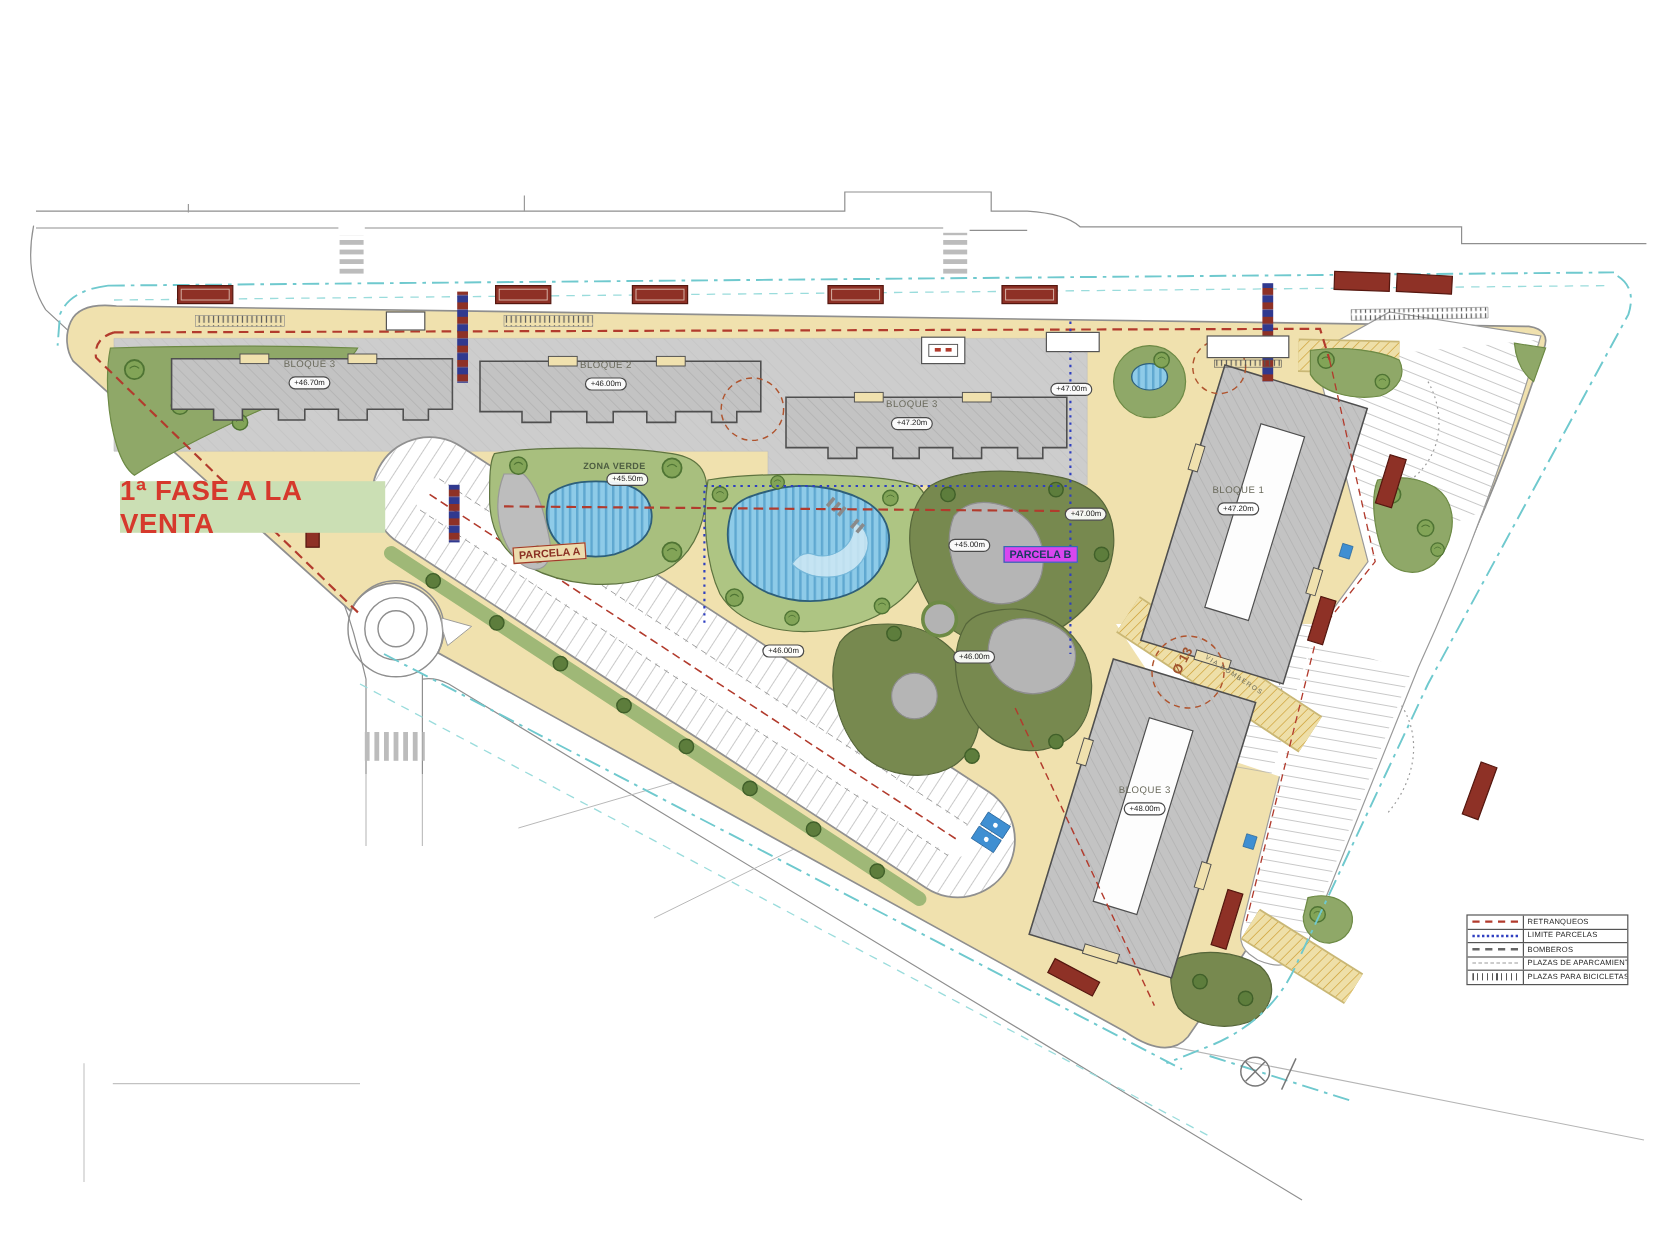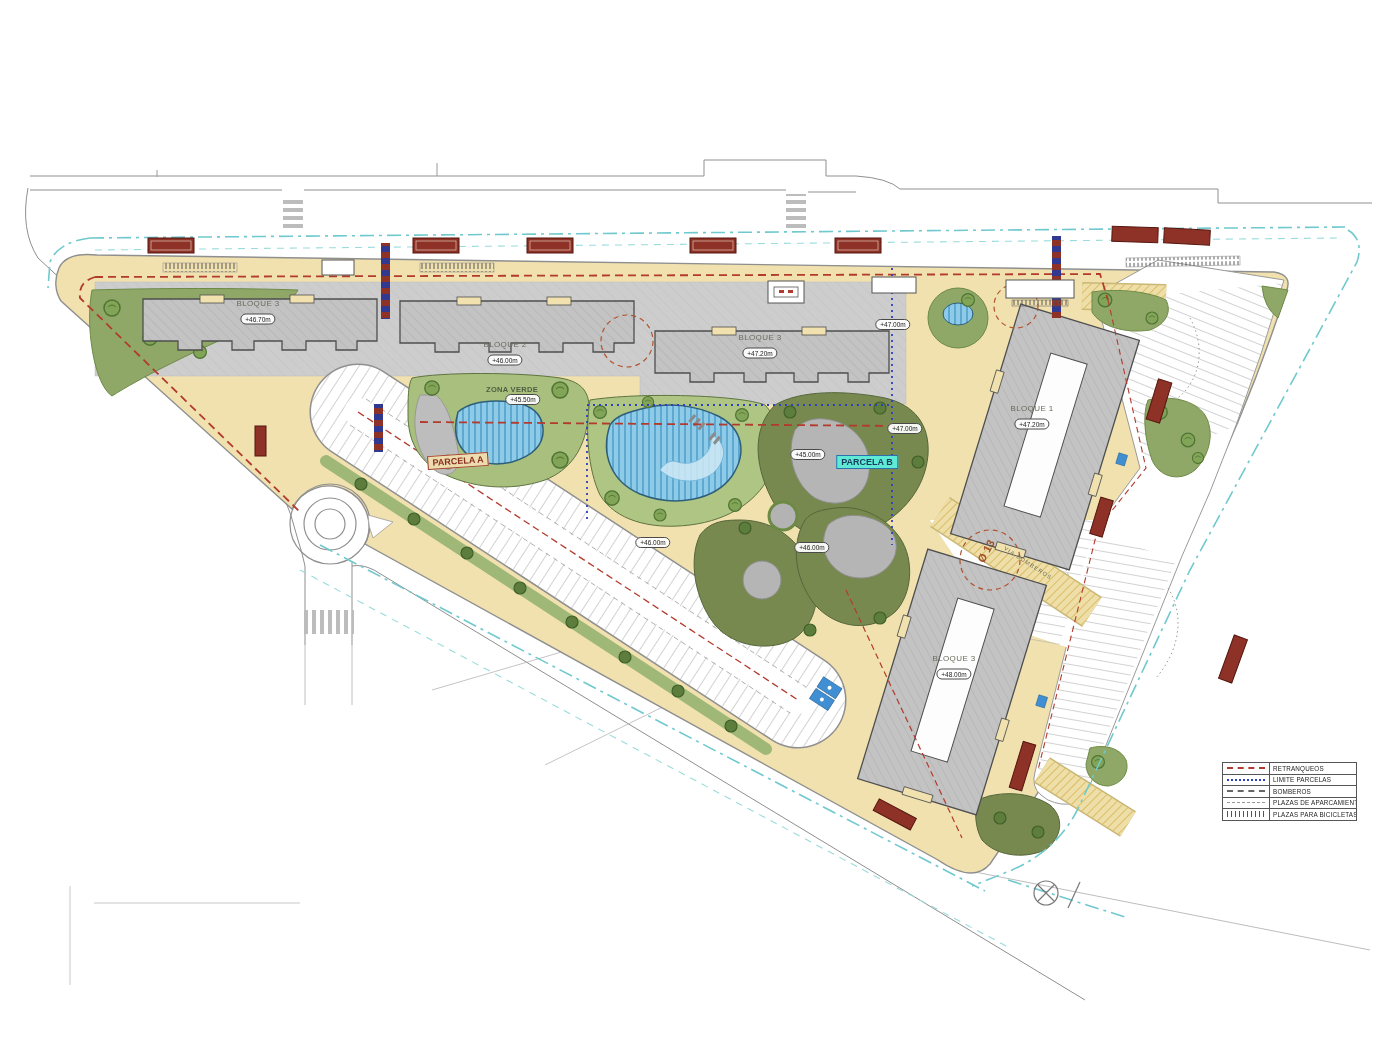--- a/index.html
+++ b/index.html
@@ -12,21 +12,21 @@
   .elev{display:inline-block;border:1px solid #4a4a4a;border-radius:7px;background:rgba(255,255,255,.92);
         font-size:6.5px;line-height:9px;padding:0 4px;color:#222;}
   .zv-label{font-size:7.5px;font-weight:bold;color:#4e5e42;letter-spacing:.3px;}
   .banner{position:absolute;left:100px;top:401px;width:221px;height:43px;background:#cbdfb4;
           display:flex;align-items:center;justify-content:center;
           font-size:23px;font-weight:bold;color:#d6392c;letter-spacing:.5px;}
   .parcela{position:absolute;transform:translate(-50%,-50%);font-weight:bold;font-size:9px;
            padding:1px 4px;border:1px solid;white-space:nowrap;}
   .parcela-a{color:#8a2f23;background:#ecdcae;border-color:#a03a2a;
              transform:translate(-50%,-50%) rotate(-4deg);}
-  .parcela-b{color:#173a5e;background:#5eead4;border-color:#2f6fae;}
+  .parcela-b{color:#173a5e;background:#d946ef;border-color:#2f6fae;}
   .legend{position:absolute;left:1222px;top:762px;width:133px;background:#fff;
           border:1px solid #555;font-size:6.3px;color:#222;}
   .legend-row{display:flex;border-bottom:1px solid #555;height:10.5px;align-items:stretch;}
   .legend-row:last-child{border-bottom:none;}
   .lg-swatch{width:46px;border-right:1px solid #555;display:flex;align-items:center;justify-content:center;}
   .sw{width:38px;height:0;}
   .sw-red{border-top:2px dashed #b23b2d;}
   .sw-blue{border-top:2px dotted #2f3fc0;}
   .sw-gray{border-top:2px dashed #666;}
   .sw-thin{border-top:1px dashed #999;}
@@ -351,26 +351,29 @@
     <rect x="1126" y="257" width="114" height="9" fill="url(#pTick)" transform="rotate(-1 1183 261)"></rect>
   </g>
 
   <g stroke="#777" stroke-width="1.2" fill="none">
     <circle cx="1046" cy="893" r="12"></circle>
     <path d="M1038,885 L1054,901 M1038,901 L1054,885"></path>
     <path d="M1068,908 L1080,882"></path>
   </g>
 </svg>
 
+<div class="banner">
+  <span>1ª FASE A LA VENTA</span>
+</div>
 
 <div class="lbl block-label" style="left:258px;top:312px;">
   <span class="bname">BLOQUE 3</span>
   <span class="elev">+46.70m</span>
 </div>
-<div class="lbl block-label" style="left:505px;top:313px;margin-top:40px;">
+<div class="lbl block-label" style="left:505px;top:313px;">
   <span class="bname">BLOQUE 2</span>
   <span class="elev">+46.00m</span>
 </div>
 <div class="lbl block-label" style="left:760px;top:346px;">
   <span class="bname">BLOQUE 3</span>
   <span class="elev">+47.20m</span>
 </div>
 <div class="lbl block-label" style="left:1032px;top:417px;">
   <span class="bname">BLOQUE 1</span>
   <span class="elev">+47.20m</span>

